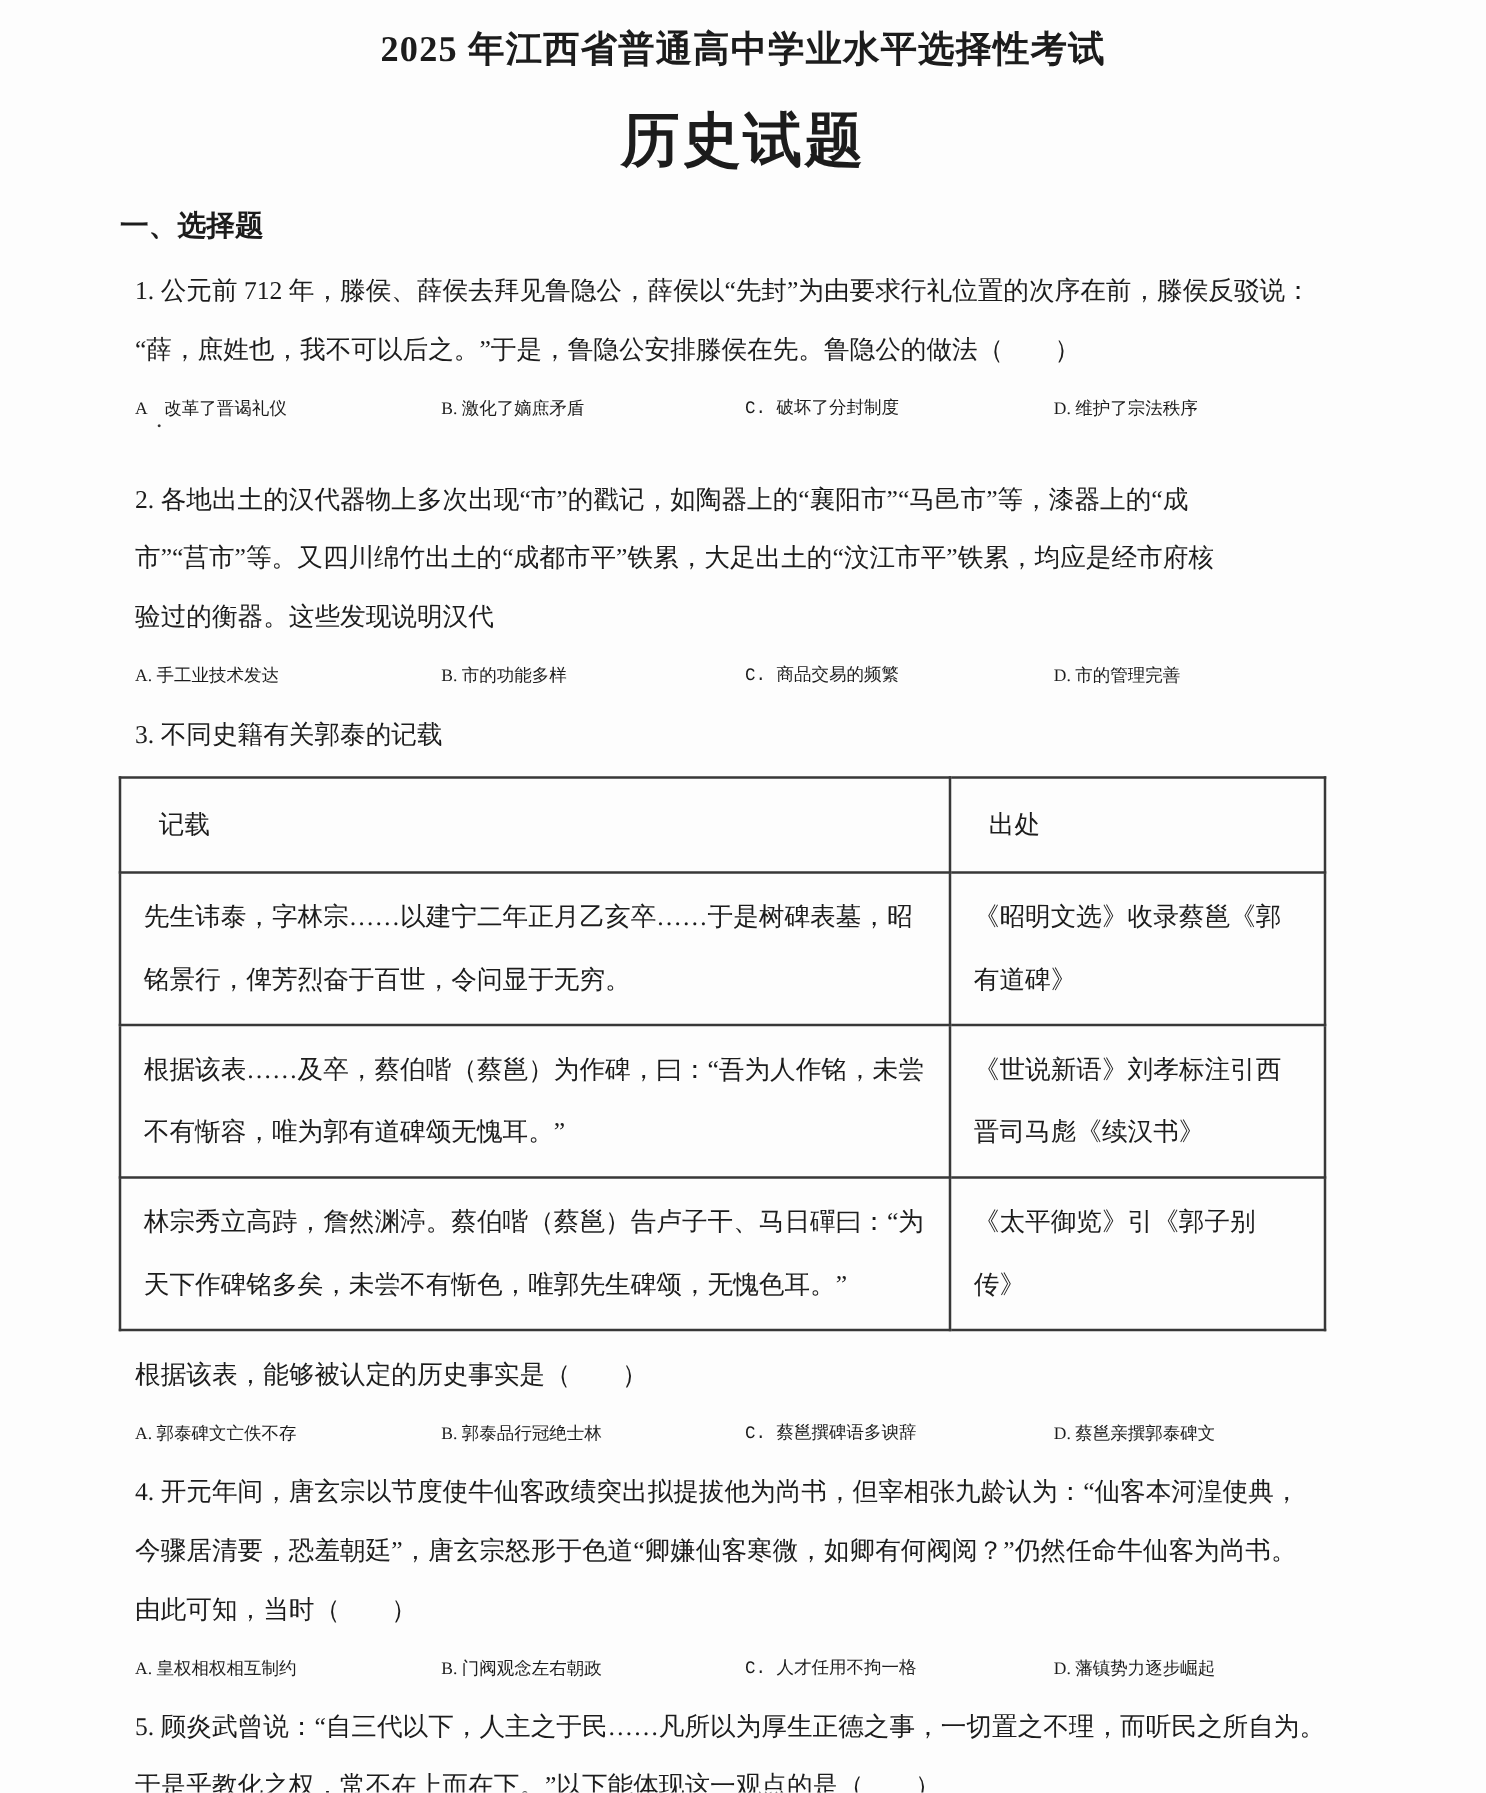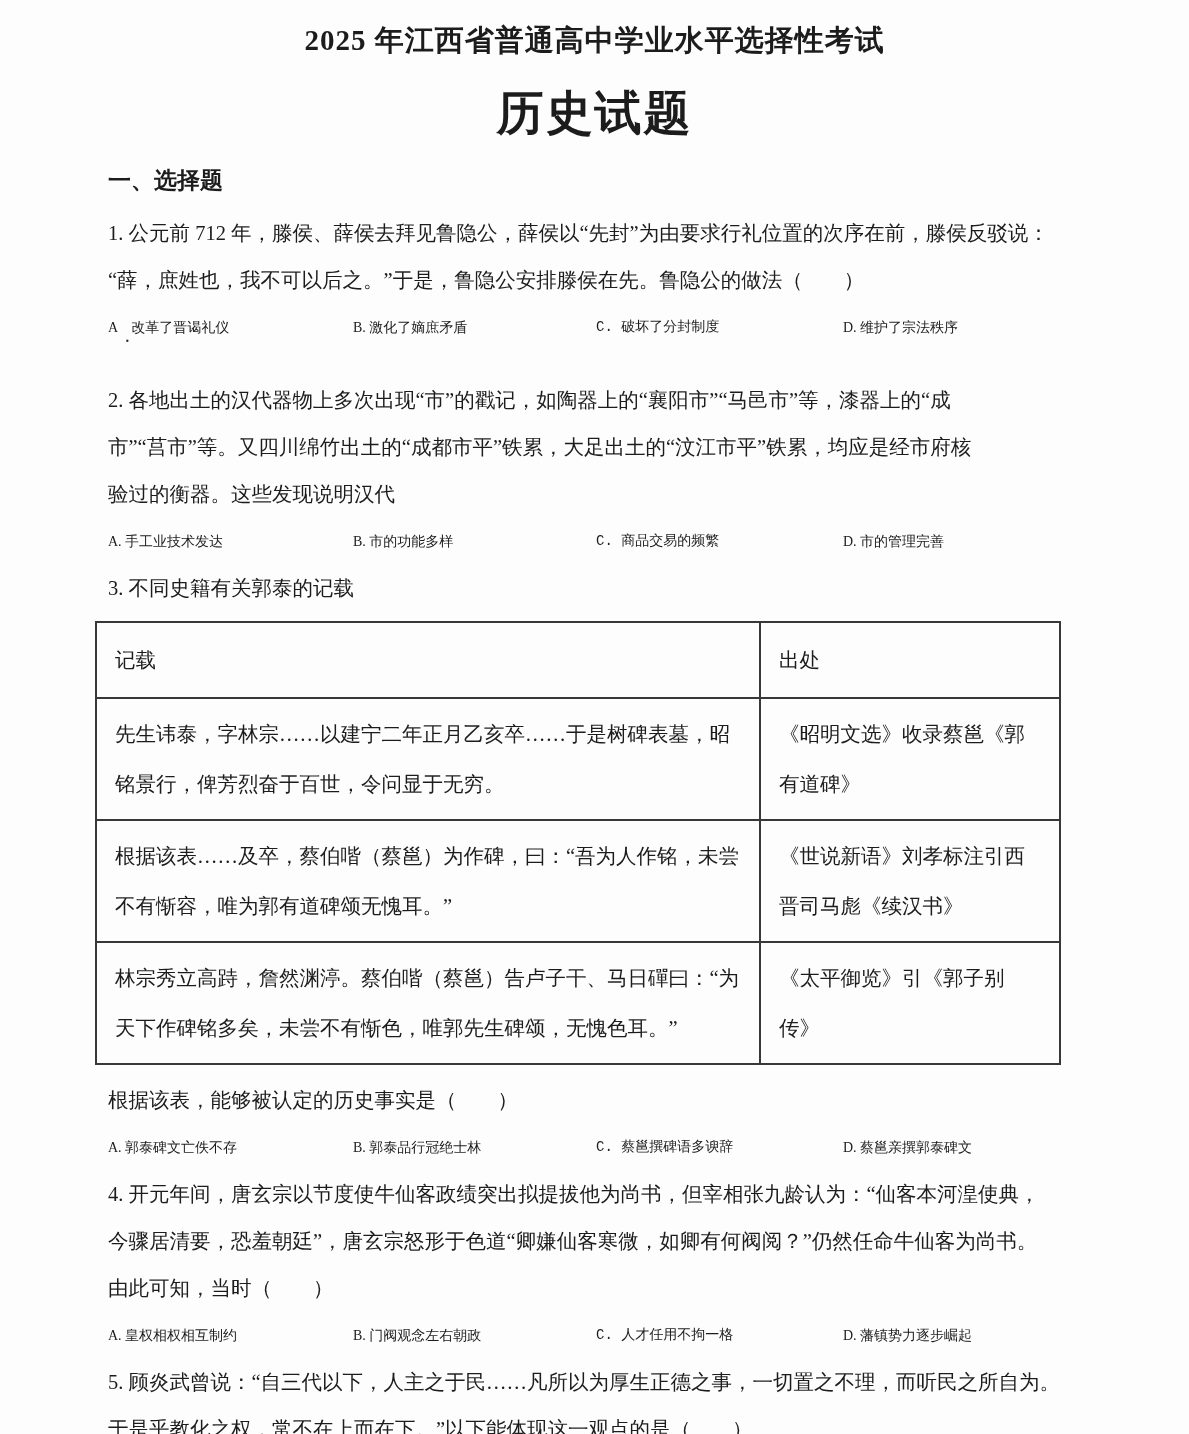--- a/index.html
+++ b/index.html
@@ -16,21 +16,21 @@
   .title {
     text-align: center; font-weight: bold;
     font-size: 29px; line-height: 36px; letter-spacing: 1px;
   }
   .subtitle {
     text-align: center; font-weight: bold;
     font-size: 47px; line-height: 58px; margin-top: 26px; letter-spacing: 2px;
   }
   .section {
     font-weight: bold; font-size: 23px; line-height: 30px;
-    margin-top: 24px; margin-left: 13px;
+    margin-top: 24px; margin-left: 1px;
   }
 
   .question { margin: 0; }
   .q1 { margin-top: 14px; }
   .q2 { margin-top: 26px; }
   .q3intro { margin-top: 28px; }
 
   .qline {
     font-size: 20.5px; line-height: 47px;
     margin: 0 0 0 13px; white-space: nowrap;
@@ -47,21 +47,21 @@
   table.rtable {
     border-collapse: collapse; width: 964px; margin-top: 9px;
     table-layout: fixed;
   }
   .rtable th, .rtable td {
     border: 2px solid #383838;
     font-weight: normal; text-align: left;
     font-size: 20.5px; line-height: 50px;
     padding: 10px 18px; vertical-align: middle;
   }
-  .rtable th { padding: 12px 18px; }
+  .rtable th { padding: 12px 30px; }
   .col-record { width: 664px; }
   .col-source { width: 300px; }
 
   .followup { margin-top: 12px; }
 
   .stray-dot {
     position: absolute; left: 124px; top: 330px;
     font-size: 20px; color: #333;
   }
 </style>

